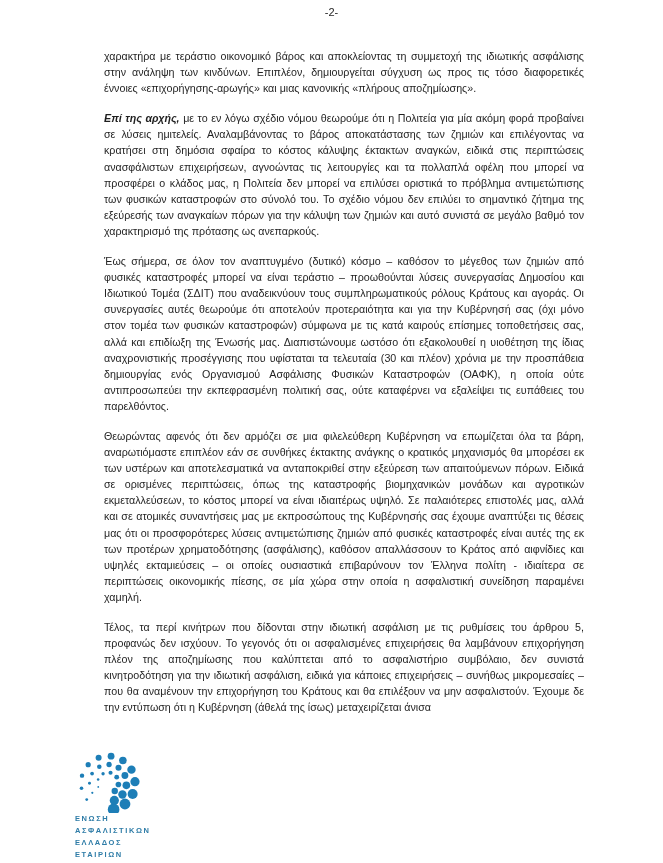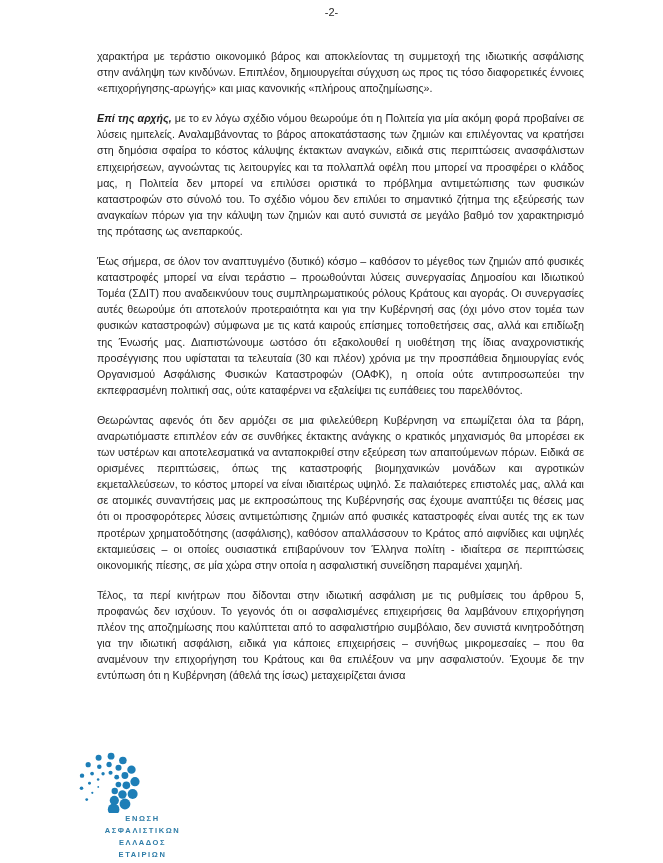--- a/index.html
+++ b/index.html
@@ -29,21 +29,21 @@
     position: absolute;
     left: 97px;
     top: 48px;
     width: 487px;
     font-size: 10.7px;
     line-height: 16.1px;
     text-align: justify;
     color: #1f1f1f;
   }
   .body-text p {
-    margin: 0 0 14px 0;
+    margin: 0 0 14px 7px;
   }
   .body-text .lead {
     font-weight: bold;
     font-style: italic;
   }
   .logo {
     position: absolute;
     left: 60px;
     top: 751px;
     width: 150px;
@@ -113,21 +113,21 @@
         <circle cx="60.44" cy="43.56" r="4.21" fill="#1D7EB7"></circle>
         <circle cx="52.33" cy="49.38" r="4.60" fill="#1D7EB7"></circle>
         <circle cx="36.26" cy="35.93" r="0.90" fill="#1D7EB7"></circle>
         <circle cx="36.13" cy="28.41" r="1.28" fill="#1D7EB7"></circle>
         <circle cx="41.07" cy="22.73" r="1.67" fill="#1D7EB7"></circle>
         <circle cx="48.54" cy="21.81" r="2.05" fill="#1D7EB7"></circle>
         <circle cx="54.70" cy="26.13" r="2.43" fill="#1D7EB7"></circle>
         <circle cx="56.40" cy="33.46" r="2.82" fill="#1D7EB7"></circle>
         <circle cx="52.75" cy="40.04" r="3.20" fill="#1D7EB7"></circle>
       </svg>
-    <div class="logo-text" id="logo-org" style="color: rgb(46, 124, 167); text-align: center;">
+    <div class="logo-text" id="logo-org" style="color: rgb(46, 124, 167);">
       <div>ΕΝΩΣΗ</div>
       <div>ΑΣΦΑΛΙΣΤΙΚΩΝ</div>
       <div>ΕΛΛΑΔΟΣ</div>
       <div>ΕΤΑΙΡΙΩΝ</div>
     </div>
   </div>
 
 </div>
 
 </body></html>

